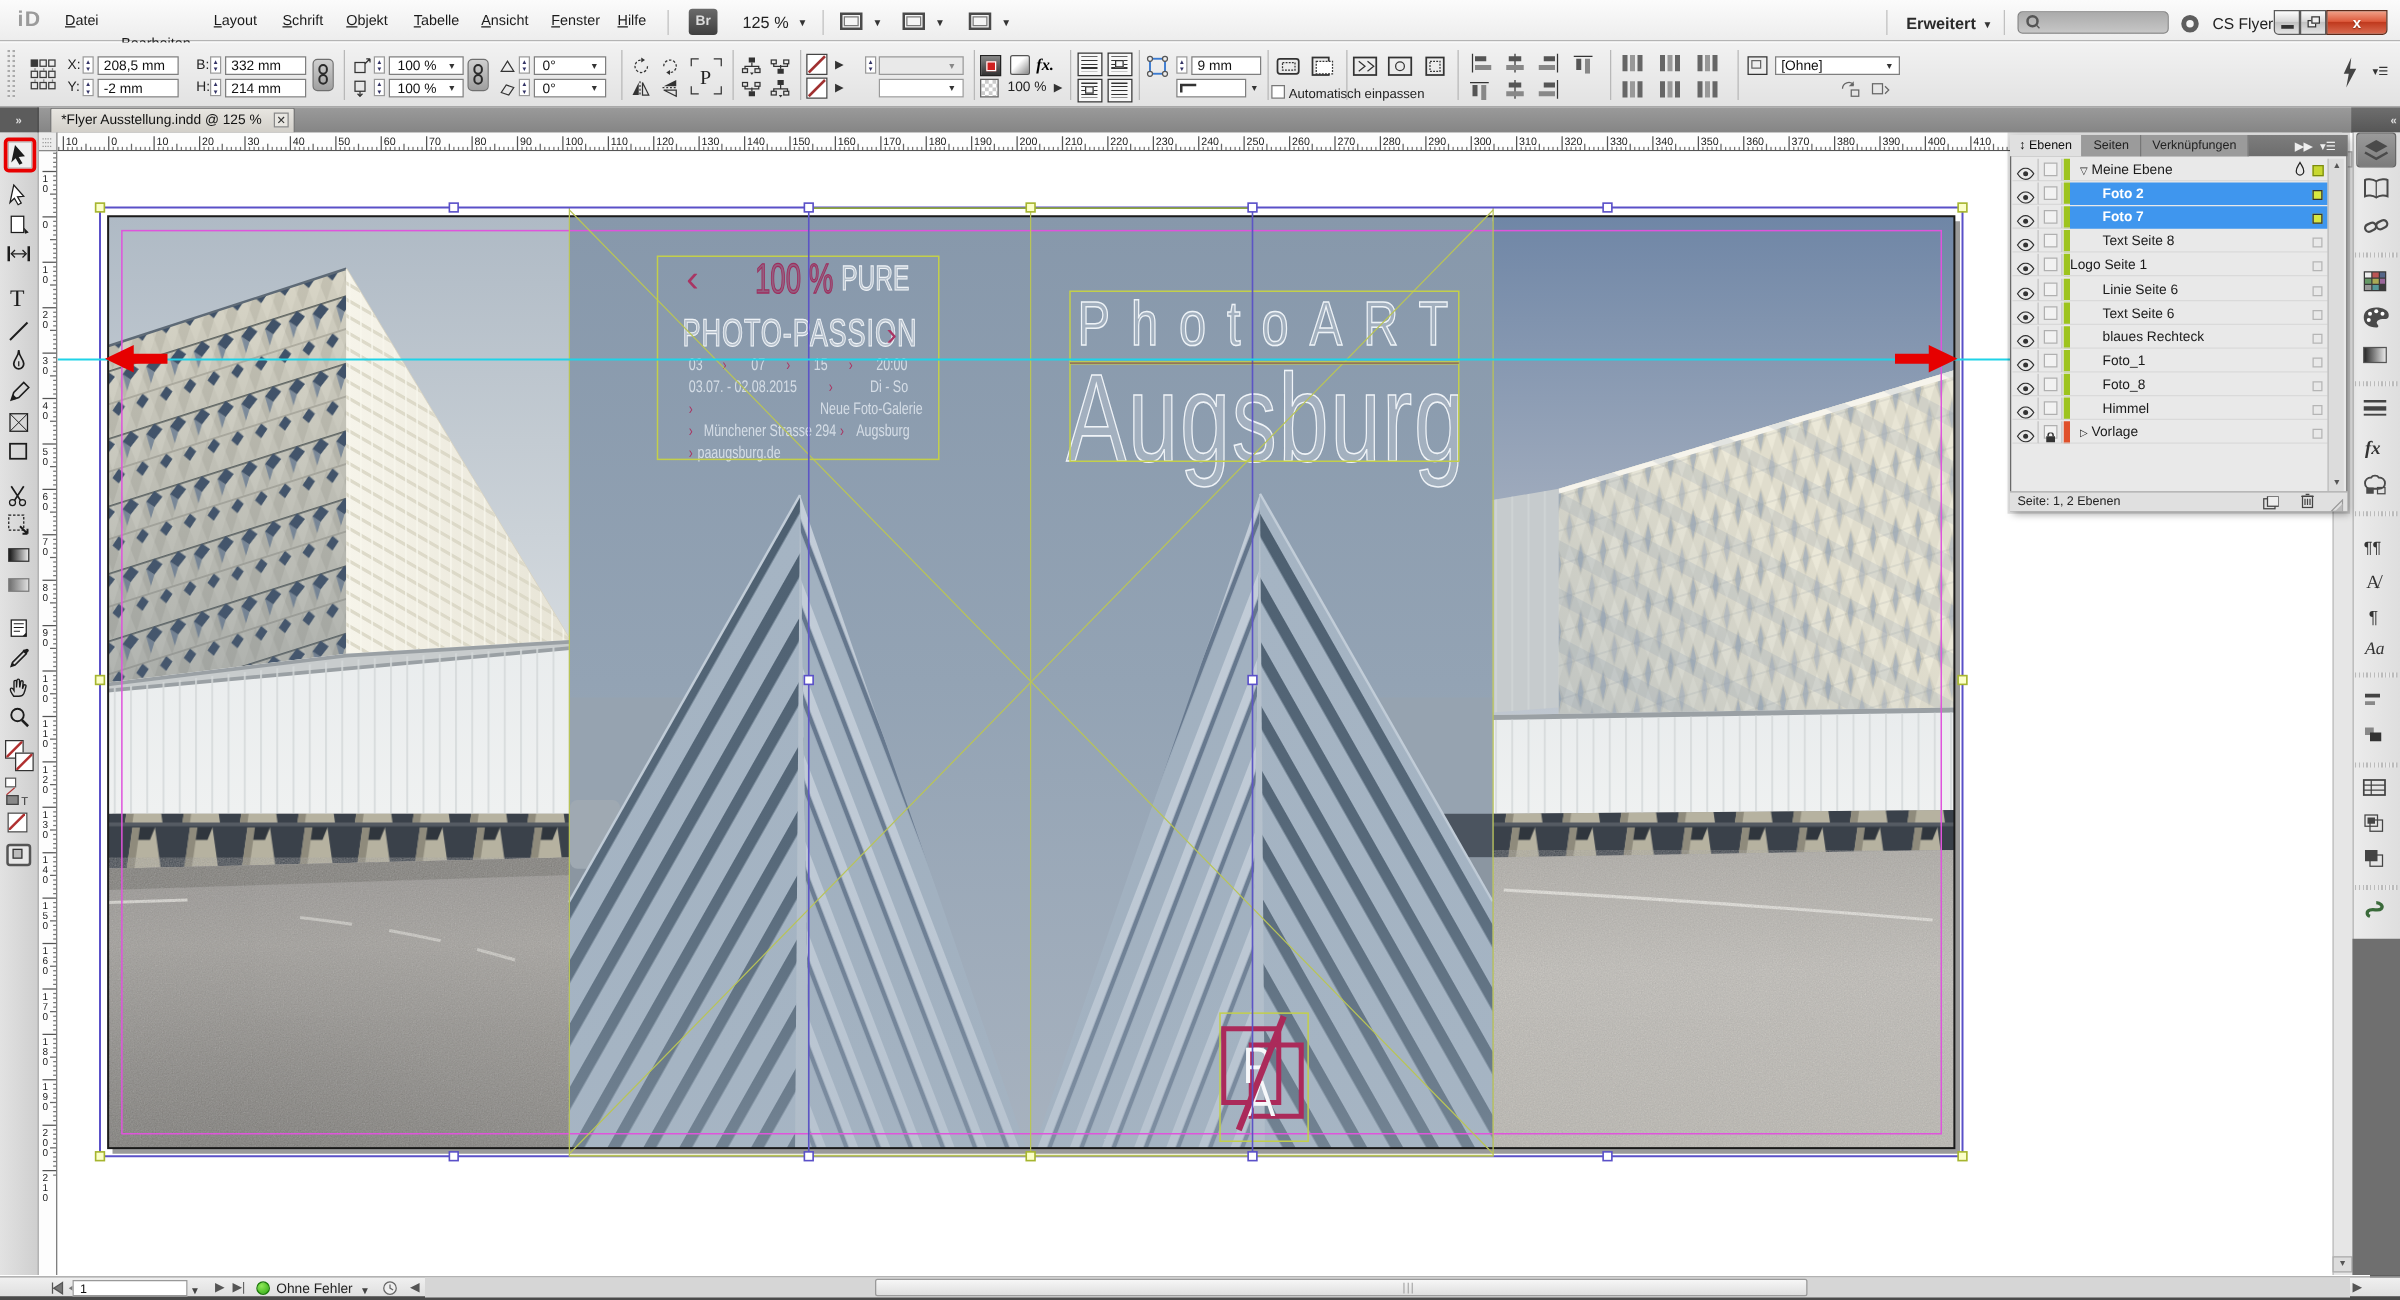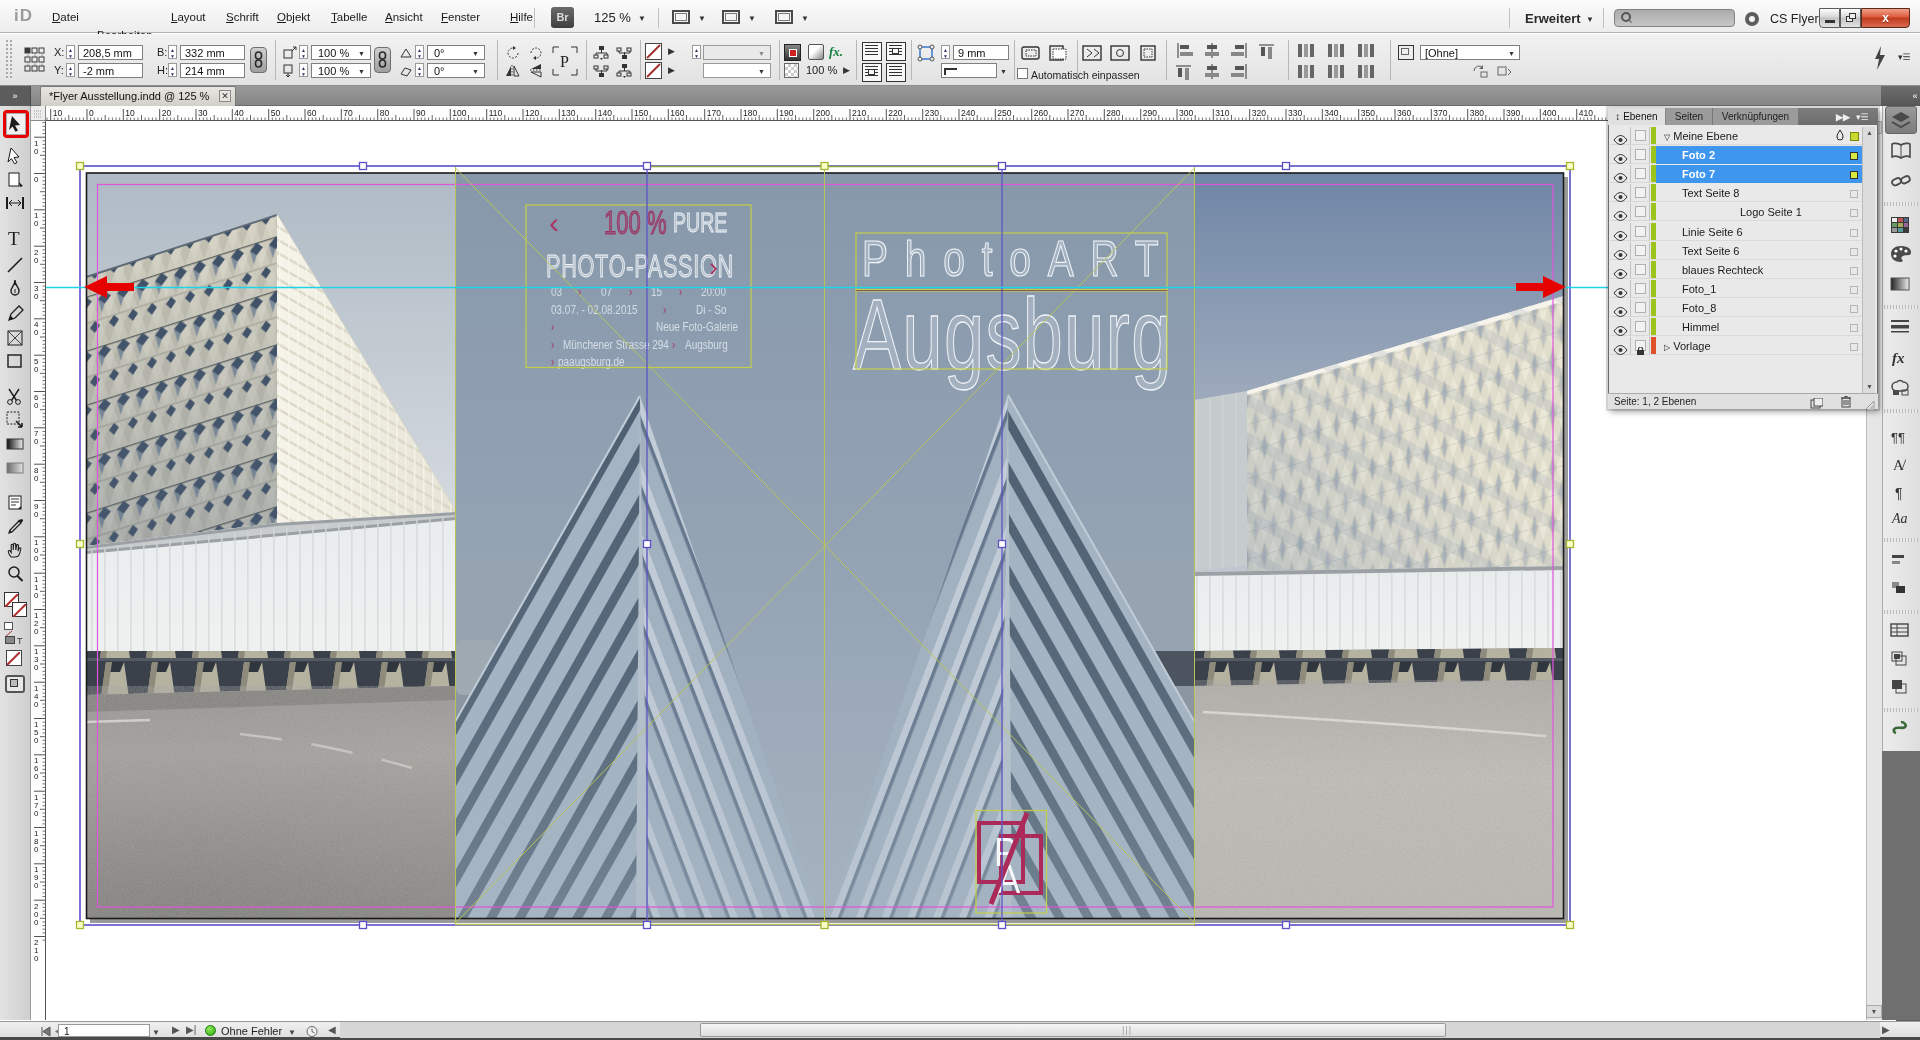--- a/index.html
+++ b/index.html
@@ -321,21 +321,21 @@
 <div style="position:absolute;left:0px;top:0px;width:1920px;height:33px;background:linear-gradient(#fbfbfb,#ededed);border-bottom:1px solid #b4b4b4;"></div>
 <div style="position:absolute;left:14px;top:6px;font:bold 17px 'Liberation Sans',sans-serif;color:#9b9b9b;letter-spacing:1px;">iD</div>
 <div style="position:absolute;left:52px;top:11px;font:11.5px 'Liberation Sans',sans-serif;color:#1a1a1a;"><span style="text-decoration:underline">D</span>atei</div>
 <div style="position:absolute;left:97px;top:11px;font:11.5px 'Liberation Sans',sans-serif;color:#1a1a1a;margin-top:18px;"><span style="text-decoration:underline">B</span>earbeiten</div>
 <div style="position:absolute;left:171px;top:11px;font:11.5px 'Liberation Sans',sans-serif;color:#1a1a1a;"><span style="text-decoration:underline">L</span>ayout</div>
 <div style="position:absolute;left:226px;top:11px;font:11.5px 'Liberation Sans',sans-serif;color:#1a1a1a;"><span style="text-decoration:underline">S</span>chrift</div>
 <div style="position:absolute;left:277px;top:11px;font:11.5px 'Liberation Sans',sans-serif;color:#1a1a1a;"><span style="text-decoration:underline">O</span>bjekt</div>
 <div style="position:absolute;left:331px;top:11px;font:11.5px 'Liberation Sans',sans-serif;color:#1a1a1a;"><span style="text-decoration:underline">T</span>abelle</div>
 <div style="position:absolute;left:385px;top:11px;font:11.5px 'Liberation Sans',sans-serif;color:#1a1a1a;"><span style="text-decoration:underline">A</span>nsicht</div>
 <div style="position:absolute;left:441px;top:11px;font:11.5px 'Liberation Sans',sans-serif;color:#1a1a1a;"><span style="text-decoration:underline">F</span>enster</div>
-<div style="position:absolute;left:494px;top:11px;font:11.5px 'Liberation Sans',sans-serif;color:#1a1a1a;margin-left:16px;"><span style="text-decoration:underline">H</span>ilfe</div>
+<div style="position:absolute;left:494px;top:11px;font:11.5px 'Liberation Sans',sans-serif;color:#1a1a1a;"><span style="text-decoration:underline">H</span>ilfe</div>
 <div style="position:absolute;left:534px;top:8px;width:1px;height:20px;background:#c0c0c0;"></div>
 <div style="position:absolute;left:551px;top:7px;width:23px;height:21px;background:linear-gradient(#6a6a6a,#3f3f3f);border-radius:3px;font:bold 11px 'Liberation Sans',sans-serif;color:#ddd;text-align:center;line-height:21px;">Br</div>
 <div style="position:absolute;left:594px;top:10px;font:13px 'Liberation Sans',sans-serif;color:#222;">125&nbsp;%</div>
 <div style="position:absolute;left:638px;top:14px;font:8px 'Liberation Sans',sans-serif;color:#333;">▼</div>
 <div style="position:absolute;left:658px;top:8px;width:1px;height:20px;background:#c0c0c0;"></div>
 <div style="position:absolute;left:672px;top:10px;width:18px;height:14px;border:2px solid #4a4a4a;background:#f5f5f5;"></div>
 <div style="position:absolute;left:675px;top:13px;width:12px;height:8px;border:1px solid #7a7a7a;"></div>
 <div style="position:absolute;left:698px;top:14px;font:8px 'Liberation Sans',sans-serif;color:#333;">▼</div>
 <div style="position:absolute;left:722px;top:10px;width:18px;height:14px;border:2px solid #4a4a4a;background:#f5f5f5;"></div>
 <div style="position:absolute;left:725px;top:13px;width:12px;height:8px;border:1px solid #7a7a7a;"></div>
@@ -514,21 +514,21 @@
   </div>
 <div style="position:absolute;left:703px;top:45px;width:68px;height:15px;background:#e9e9e9;border:1px solid #9a9a9a;"></div>
 <div style="position:absolute;left:758px;top:50px;font:7px 'Liberation Sans',sans-serif;color:#888;">▼</div>
 <div style="position:absolute;left:703px;top:63px;width:68px;height:15px;background:#fff;border:1px solid #9a9a9a;"></div>
 <div style="position:absolute;left:758px;top:68px;font:7px 'Liberation Sans',sans-serif;color:#333;">▼</div>
 <div style="position:absolute;left:779px;top:40px;width:1px;height:40px;background:#b8b8b8;"></div>
 <div style="position:absolute;left:784px;top:44px;width:17px;height:17px;background:linear-gradient(#888,#333);border:1px solid #222;">
     <div style="position:absolute;left:4px;top:4px;width:8px;height:8px;background:#d02020;border:1px solid #fff;"></div>
   </div>
 <div style="position:absolute;left:808px;top:44px;width:16px;height:16px;background:linear-gradient(135deg,#fff 40%,#888);border:1px solid #555;border-radius:2px;"></div>
-<div style="position:absolute;left:829px;top:44px;font:italic bold 13px 'Liberation Serif';color:#15803d;">fx.</div>
+<div style="position:absolute;left:829px;top:44px;font:italic bold 13px 'Liberation Serif';color:#000000;">fx.</div>
 <div style="position:absolute;left:784px;top:63px;width:15px;height:15px;border:1px solid #666;background:repeating-conic-gradient(#ccc 0 25%,#fff 0 50%) 0 0/6px 6px;"></div>
 <div style="position:absolute;left:806px;top:64px;font:11px 'Liberation Sans',sans-serif;color:#222;">100&nbsp;%</div>
 <div style="position:absolute;left:843px;top:65px;font:9px 'Liberation Sans',sans-serif;color:#333;">▶</div>
 <div style="position:absolute;left:856px;top:40px;width:1px;height:40px;background:#b8b8b8;"></div>
 <div style="position:absolute;left:862px;top:42px;width:20px;height:19px;border:1.5px solid #333;background:#f8f8f8;">
     <div style="position:absolute;left:2px;top:2px;width:13px;height:12px;background:repeating-linear-gradient(#333 0 1px,#f8f8f8 1px 3px);"></div>
   </div>
 <div style="position:absolute;left:886px;top:42px;width:20px;height:19px;border:1.5px solid #333;background:#f8f8f8;">
     <div style="position:absolute;left:2px;top:2px;width:13px;height:12px;background:repeating-linear-gradient(#333 0 1px,#f8f8f8 1px 3px);"></div>
     <div style="position:absolute;left:5px;top:5px;width:7px;height:6px;background:#f8f8f8;border:1px solid #333;"></div>
@@ -1770,21 +1770,21 @@
 <div style="position:absolute;left:1850px;top:190.3px;width:8px;height:8px;border:1px solid #b5b5b5;"></div>
 <div style="position:absolute;left:1610px;top:203.4px;width:21px;height:18.1px;border-right:1px solid #c2c2c2;border-bottom:1px solid #d8d8d8;"></div>
 <div style="position:absolute;left:1613px;top:207.4px;width:15px;height:10px;"><svg width="15" height="10" viewBox="0 0 15 10">
       <path d="M1 5c2-3 4.5-4.5 6.5-4.5S12 2 14 5c-2 3-4.5 4.5-6.5 4.5S3 8 1 5z" fill="none" stroke="#333" stroke-width="1"></path>
       <circle cx="7.5" cy="5" r="2" fill="#333"></circle>
     </svg></div>
 <div style="position:absolute;left:1631px;top:203.4px;width:19px;height:18.1px;border-right:1px solid #c2c2c2;border-bottom:1px solid #d8d8d8;"></div>
 <div style="position:absolute;left:1635px;top:206.4px;width:11px;height:11px;border:1px solid #b0b0b0;background:#f2f2f2;"></div>
 <div style="position:absolute;left:1651px;top:203.4px;width:5px;height:18.1px;background:#9dc41d;border-bottom:1px solid #d8d8d8;"></div>
 <div style="position:absolute;left:1656px;top:203.4px;width:208px;height:18.1px;border-bottom:1px solid #dadada;"></div>
-<div style="position:absolute;left:1740px;top:206.4px;font:11px 'Liberation Sans',sans-serif;color:#1a1a1a;">Logo Seite 1</div>
+<div style="position:absolute;left:1656px;top:206.4px;font:11px 'Liberation Sans',sans-serif;color:#1a1a1a;">Logo Seite 1</div>
 <div style="position:absolute;left:1850px;top:209.4px;width:8px;height:8px;border:1px solid #b5b5b5;"></div>
 <div style="position:absolute;left:1610px;top:222.5px;width:21px;height:18.1px;border-right:1px solid #c2c2c2;border-bottom:1px solid #d8d8d8;"></div>
 <div style="position:absolute;left:1613px;top:226.5px;width:15px;height:10px;"><svg width="15" height="10" viewBox="0 0 15 10">
       <path d="M1 5c2-3 4.5-4.5 6.5-4.5S12 2 14 5c-2 3-4.5 4.5-6.5 4.5S3 8 1 5z" fill="none" stroke="#333" stroke-width="1"></path>
       <circle cx="7.5" cy="5" r="2" fill="#333"></circle>
     </svg></div>
 <div style="position:absolute;left:1631px;top:222.5px;width:19px;height:18.1px;border-right:1px solid #c2c2c2;border-bottom:1px solid #d8d8d8;"></div>
 <div style="position:absolute;left:1635px;top:225.5px;width:11px;height:11px;border:1px solid #b0b0b0;background:#f2f2f2;"></div>
 <div style="position:absolute;left:1651px;top:222.5px;width:5px;height:18.1px;background:#9dc41d;border-bottom:1px solid #d8d8d8;"></div>
 <div style="position:absolute;left:1656px;top:222.5px;width:208px;height:18.1px;border-bottom:1px solid #dadada;"></div>

